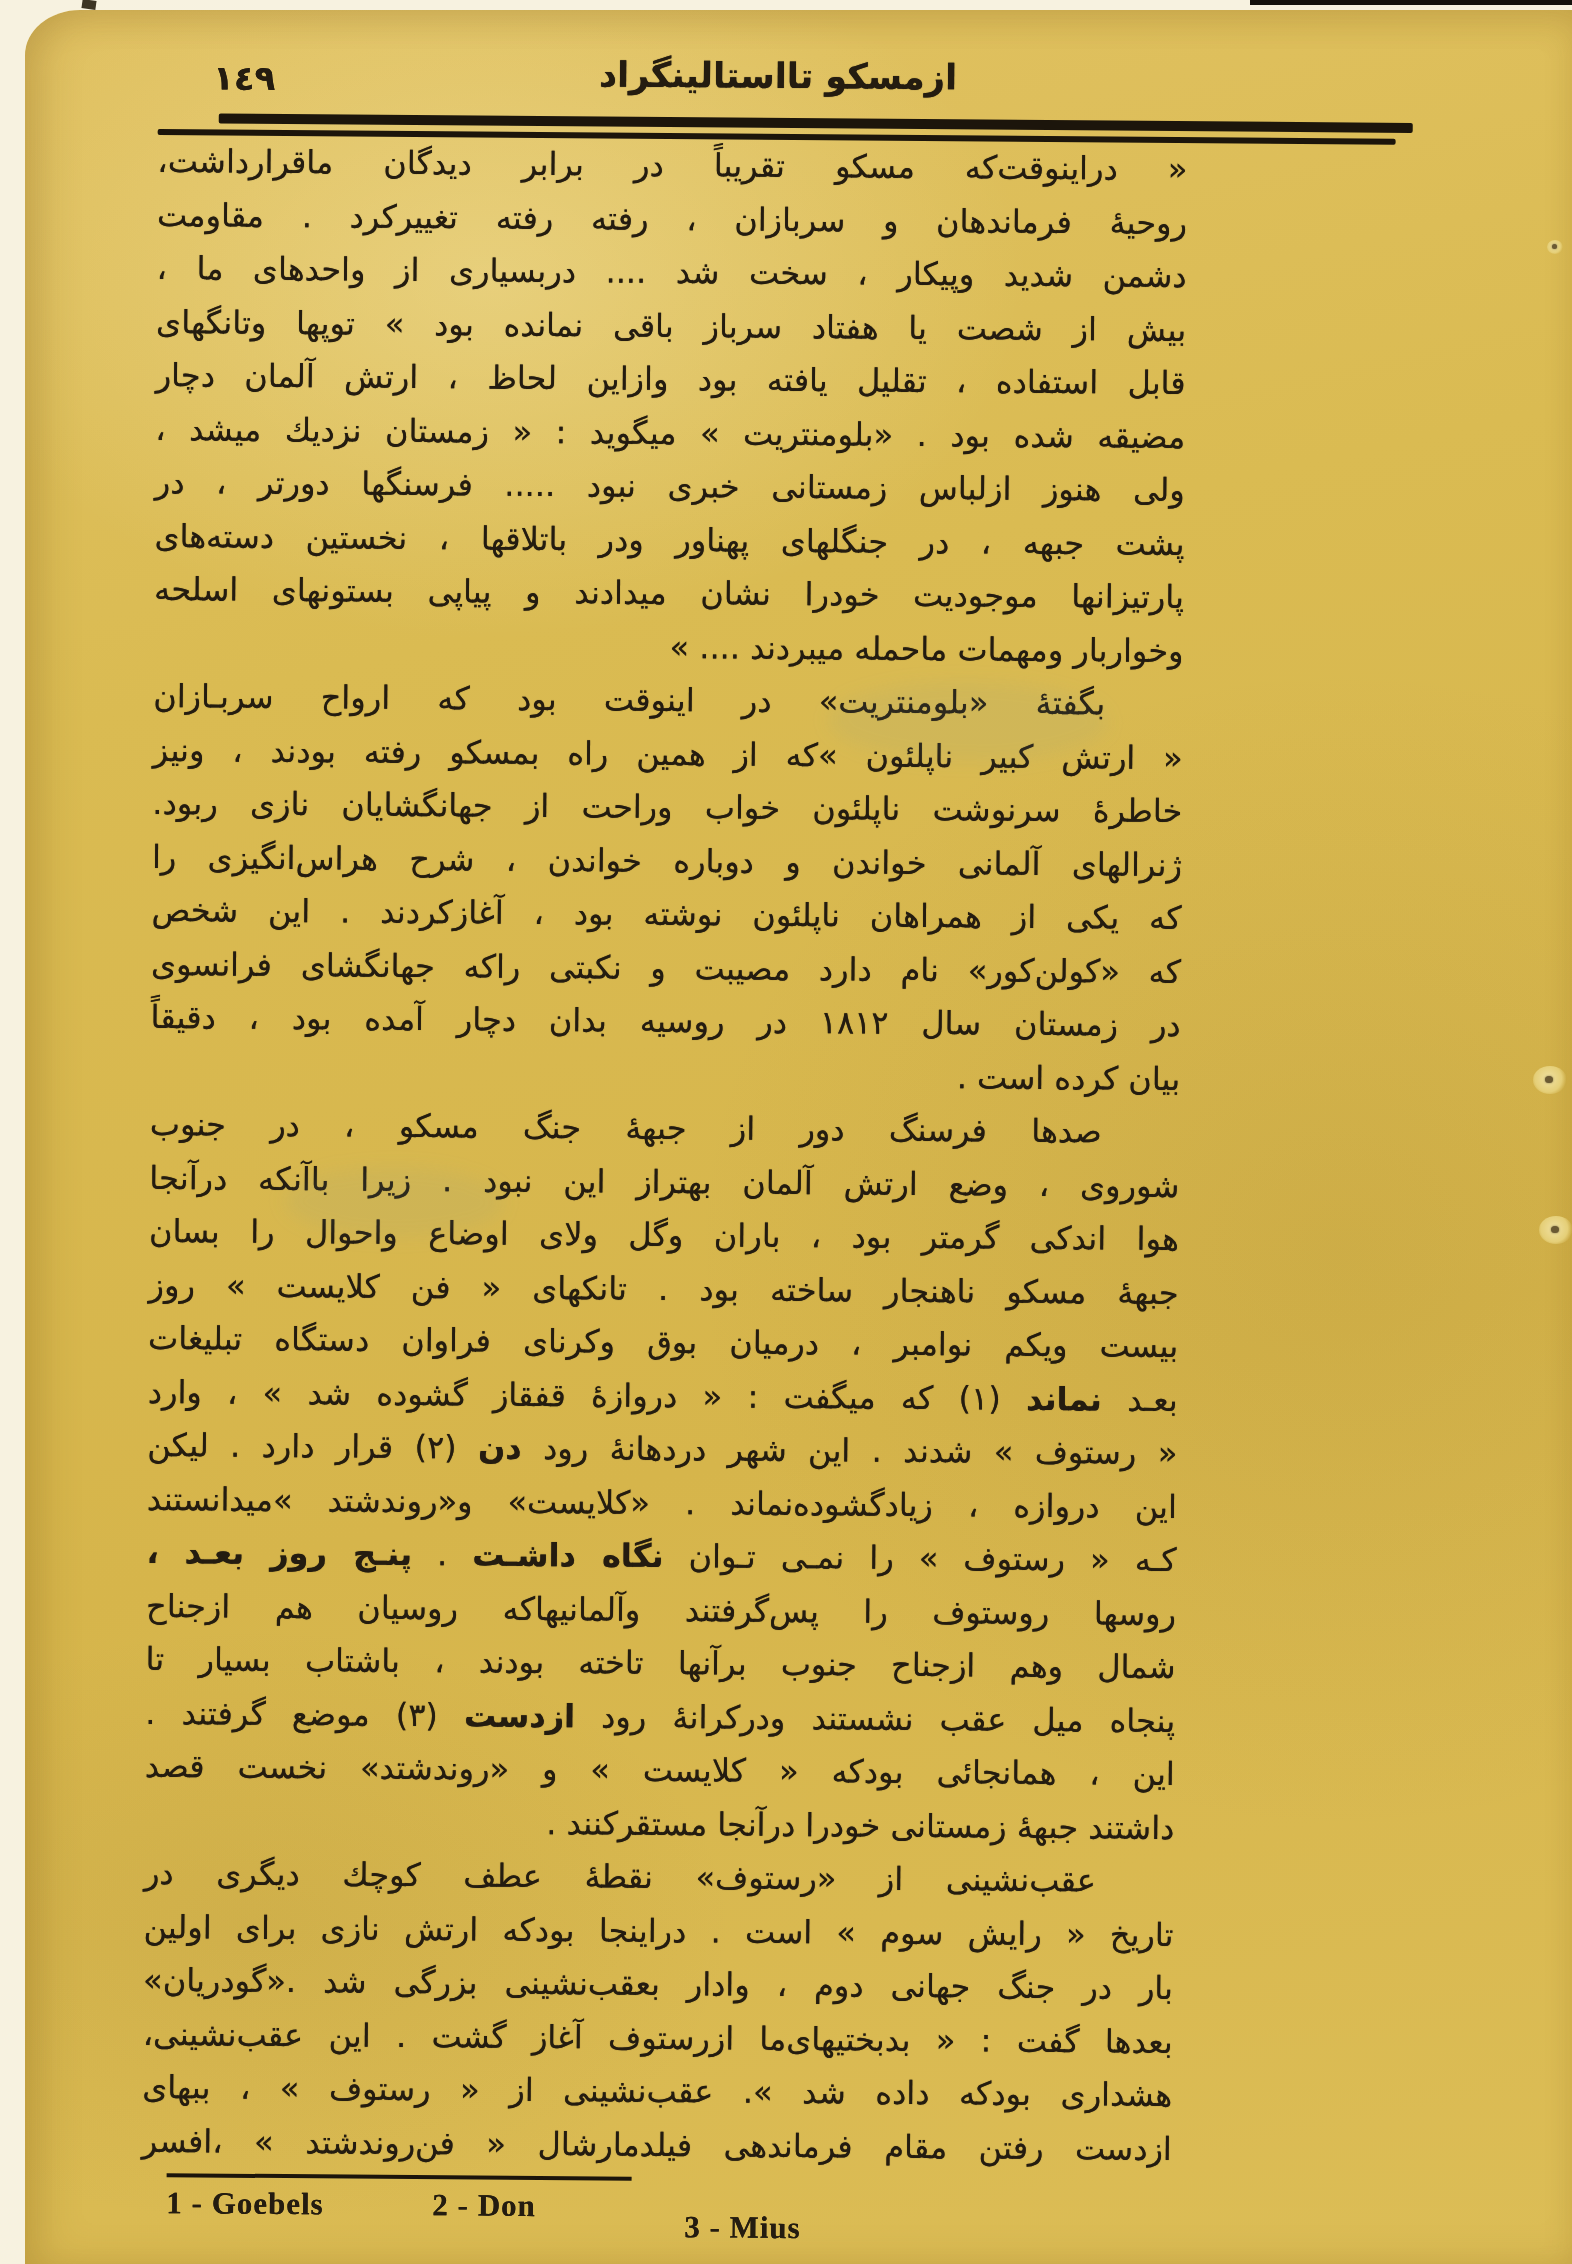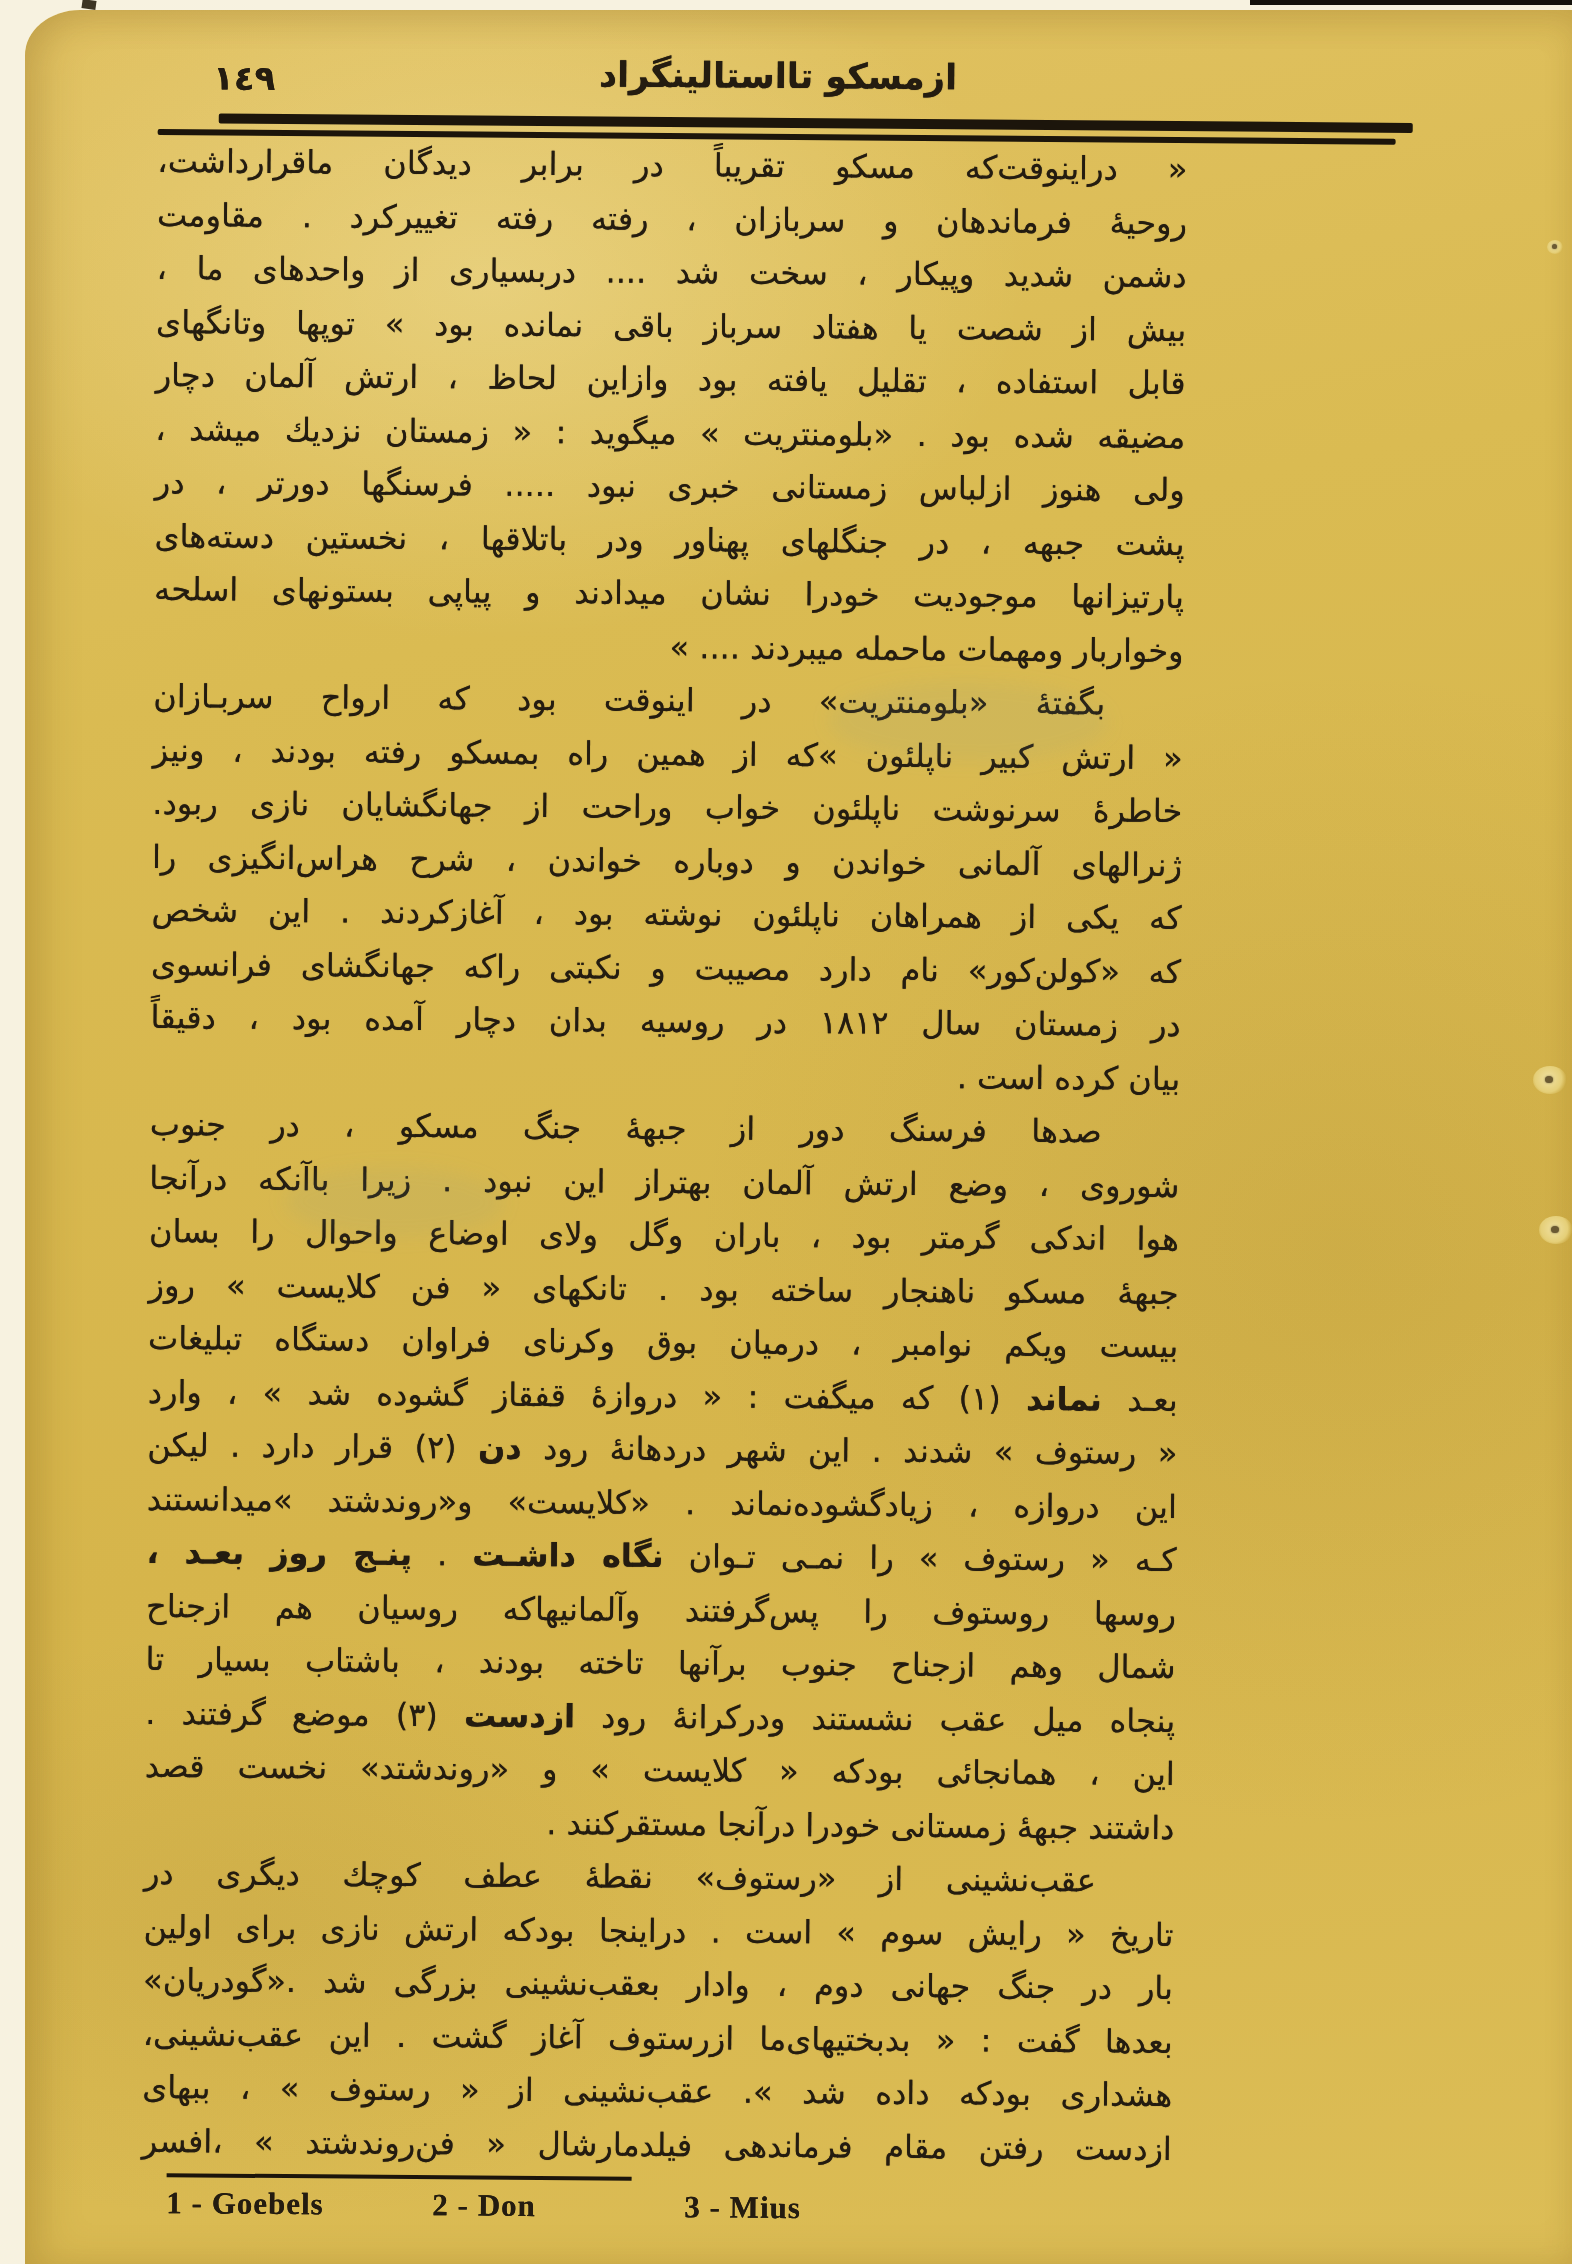--- a/index.html
+++ b/index.html
@@ -49,21 +49,21 @@
   .line.indent{padding-right:78px;}
   .line .bold{font-weight:bold;}
   
   .fn-rule{position:absolute;left:150px;top:2168px;width:465px;height:4px;background:#1c150b;}
   .footnotes span{
     position:absolute;top:2180px;
     font-family:"Liberation Serif",serif;font-weight:bold;
     font-size:31px;color:#241c10;letter-spacing:1px;
     text-shadow:0 0 0.5px #241c10;
   }
-  .fn-1{left:150px;} .fn-2{left:416px;} .fn-3{left:668px;}
+  .fn-1{left:150px;} .fn-2{left:416px;} .fn-3{left:668px;margin-top:20px;}
   
   .topstrip{position:absolute;left:1250px;top:0;width:322px;height:5px;background:#15120c;}
   .corner-notch{position:absolute;left:82px;top:0;width:14px;height:9px;background:#3d3524;transform:rotate(8deg);}
   .blemish{
     position:absolute;width:34px;height:28px;border-radius:50%;
     background:radial-gradient(circle at 45% 45%, #f0e1a2 0%, #e5cf78 55%, rgba(229,207,120,0) 75%);
   }
   .blemish::after{
     content:"";position:absolute;left:12px;top:10px;width:8px;height:7px;border-radius:50%;
     background:#6b5a33;box-shadow:0 0 2px rgba(60,48,20,.7);

